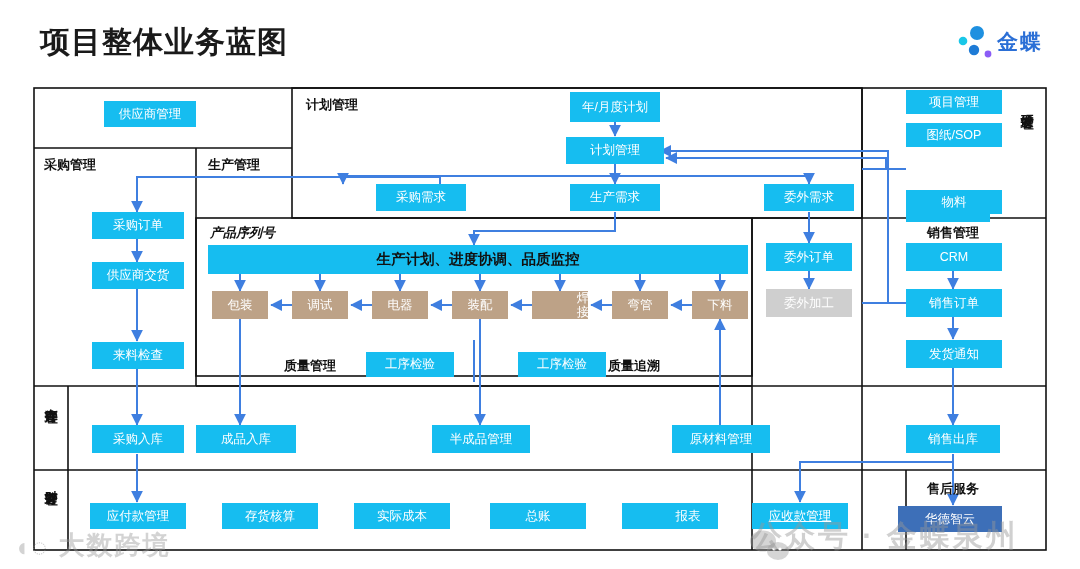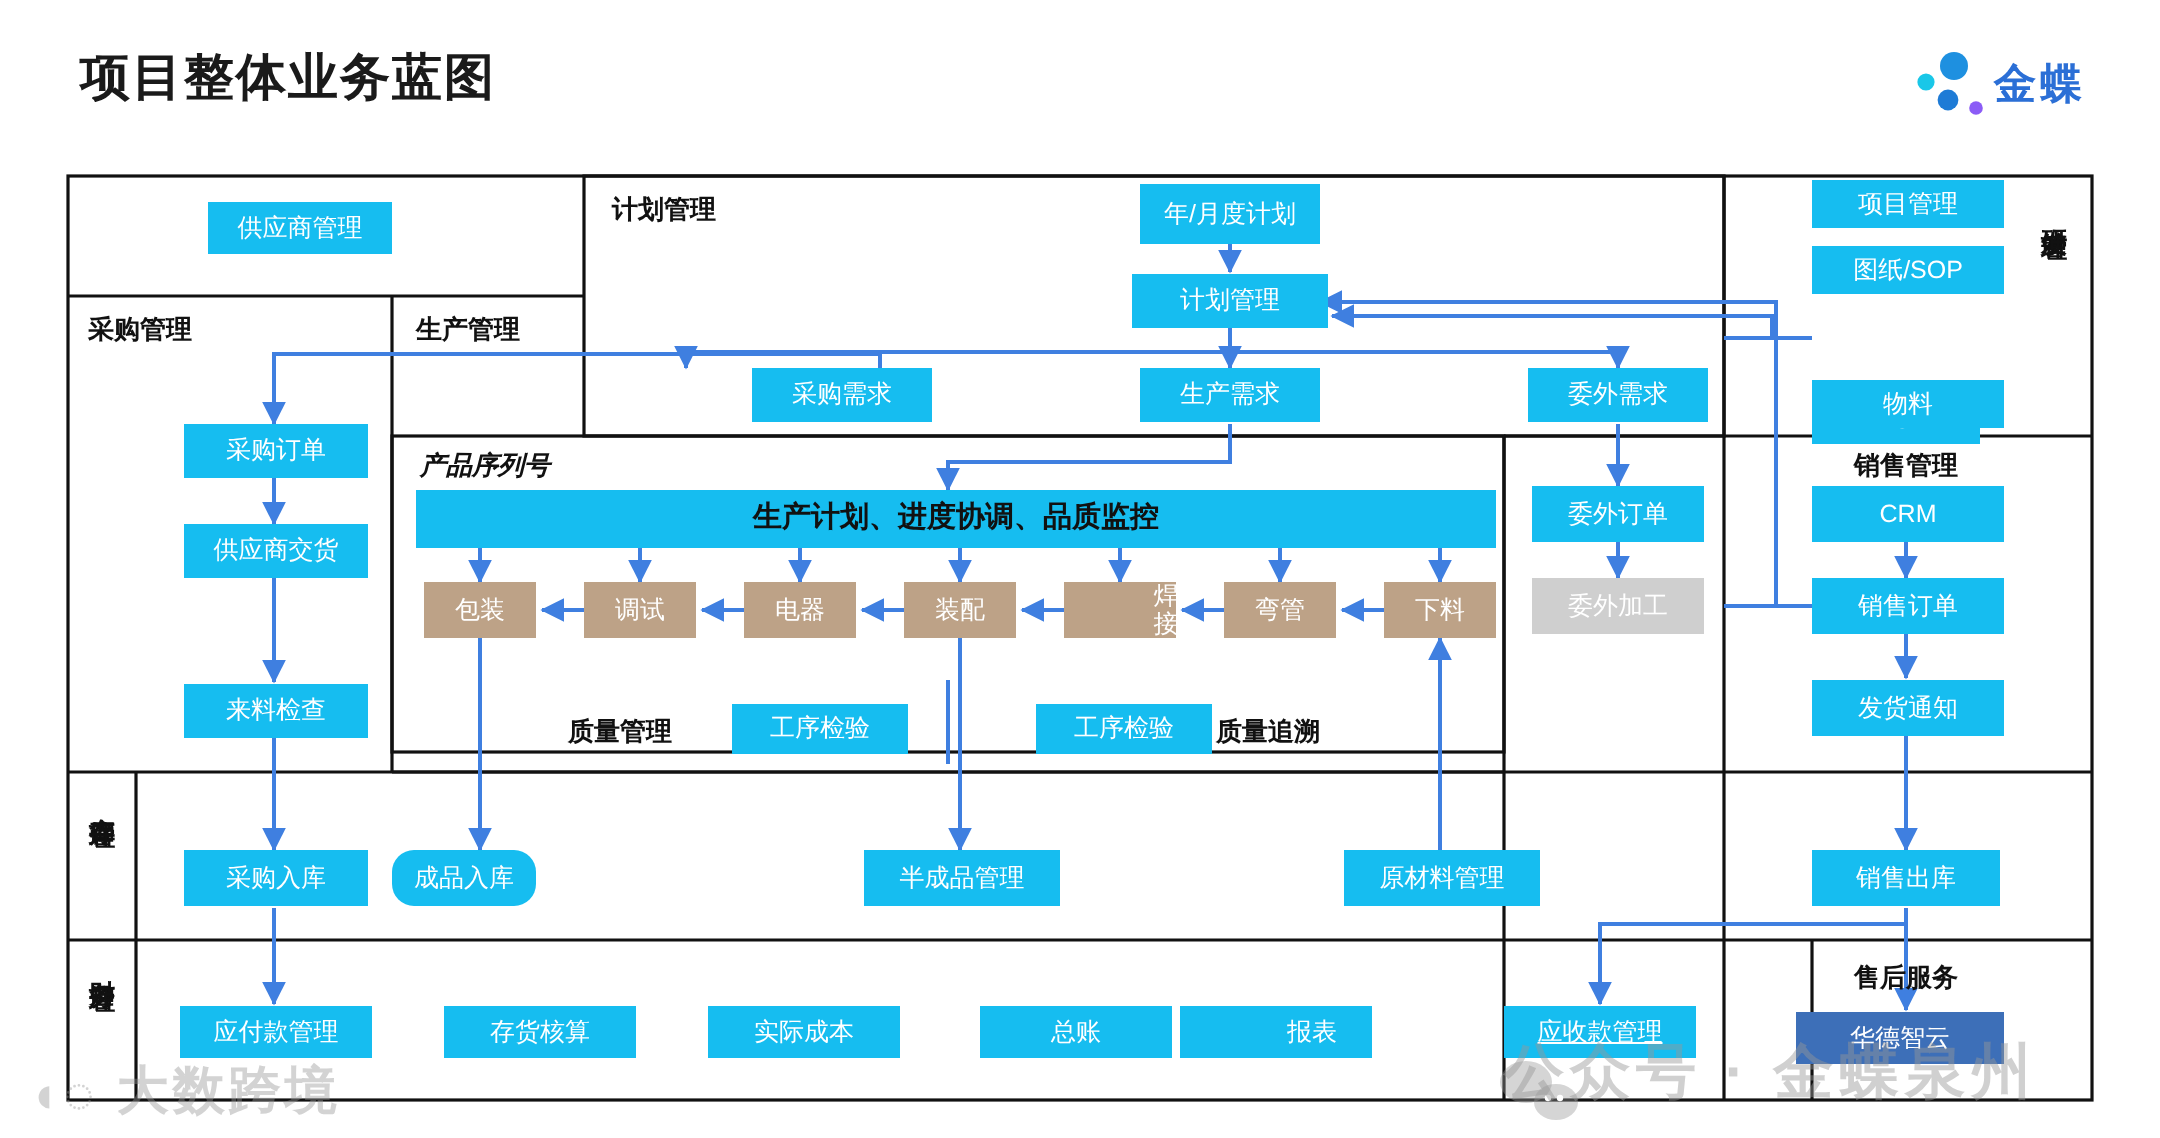--- a/index.html
+++ b/index.html
@@ -6,21 +6,21 @@
   body{
     width:1080px;height:569px;background:#ffffff;
     font-family:"Liberation Sans","DejaVu Sans",sans-serif;
     overflow:hidden;position:relative;
   }
   #stage{position:absolute;left:0;top:0;width:1080px;height:569px;}
 
   
   .page-title{
     position:absolute;left:40px;top:22px;
-    font-size:25px;font-weight:bold;color:#1a1a1a;letter-spacing:1px;
+    font-size:30px;font-weight:bold;color:#1a1a1a;letter-spacing:1px;
   }
   
   .logo{position:absolute;left:955px;top:22px;width:110px;height:40px;}
   .logo-mark{position:absolute;left:0;top:2px;width:40px;height:36px;}
   .logo-text{
     position:absolute;left:42px;top:6px;font-size:21px;font-weight:bold;
     color:#2b6fd6;letter-spacing:2px;
   }
 
   
@@ -223,30 +223,30 @@
   <div class="node cyan" style="left:518px;top:352px;width:88px;height:25px;">工序检验</div>
 
   <div class="node cyan" style="left:766px;top:243px;width:86px;height:28px;">委外订单</div>
   <div class="node gray" style="left:766px;top:289px;width:86px;height:28px;color:#ffffff;">委外加工</div>
 
   <div class="node cyan" style="left:906px;top:243px;width:96px;height:28px;">CRM</div>
   <div class="node cyan" style="left:906px;top:289px;width:96px;height:28px;">销售订单</div>
   <div class="node cyan" style="left:906px;top:340px;width:96px;height:28px;">发货通知</div>
 
   <div class="node cyan" style="left:92px;top:425px;width:92px;height:28px;">采购入库</div>
-  <div class="node cyan" style="left:196px;top:425px;width:72px;height:28px;border-radius:11px;">成品入库</div>
+  <div class="node cyan" style="left:196px;top:425px;width:100px;height:28px;">成品入库</div>
   <div class="node cyan" style="left:432px;top:425px;width:98px;height:28px;">半成品管理</div>
   <div class="node cyan" style="left:672px;top:425px;width:98px;height:28px;">原材料管理</div>
   <div class="node cyan" style="left:906px;top:425px;width:94px;height:28px;">销售出库</div>
 
   <div class="node cyan" style="left:90px;top:503px;width:96px;height:26px;">应付款管理</div>
   <div class="node cyan" style="left:222px;top:503px;width:96px;height:26px;">存货核算</div>
   <div class="node cyan" style="left:354px;top:503px;width:96px;height:26px;">实际成本</div>
   <div class="node cyan" style="left:490px;top:503px;width:96px;height:26px;">总账</div>
-  <div class="node cyan" style="left:590px;top:503px;width:96px;height:26px;padding-left:38px;">报表</div>
+  <div class="node cyan" style="left:622px;top:503px;width:96px;height:26px;padding-left:38px;">报表</div>
   <div class="node cyan" style="left:752px;top:503px;width:96px;height:26px;text-decoration:underline;">应收款管理</div>
   <div class="node darkblue" style="left:898px;top:506px;width:104px;height:26px;">华德智云</div>
 
   <div class="wm wm-bl">
     <span class="ring">◖◌</span>
     <span>大数跨境</span>
   </div>
   <svg class="wm-chat" width="46" height="36" viewBox="0 0 46 36">
     <ellipse cx="15" cy="13" rx="13" ry="10.5" fill="rgba(150,150,150,.40)"></ellipse>
     <ellipse cx="30" cy="23" rx="11" ry="9" fill="rgba(150,150,150,.40)"></ellipse>

